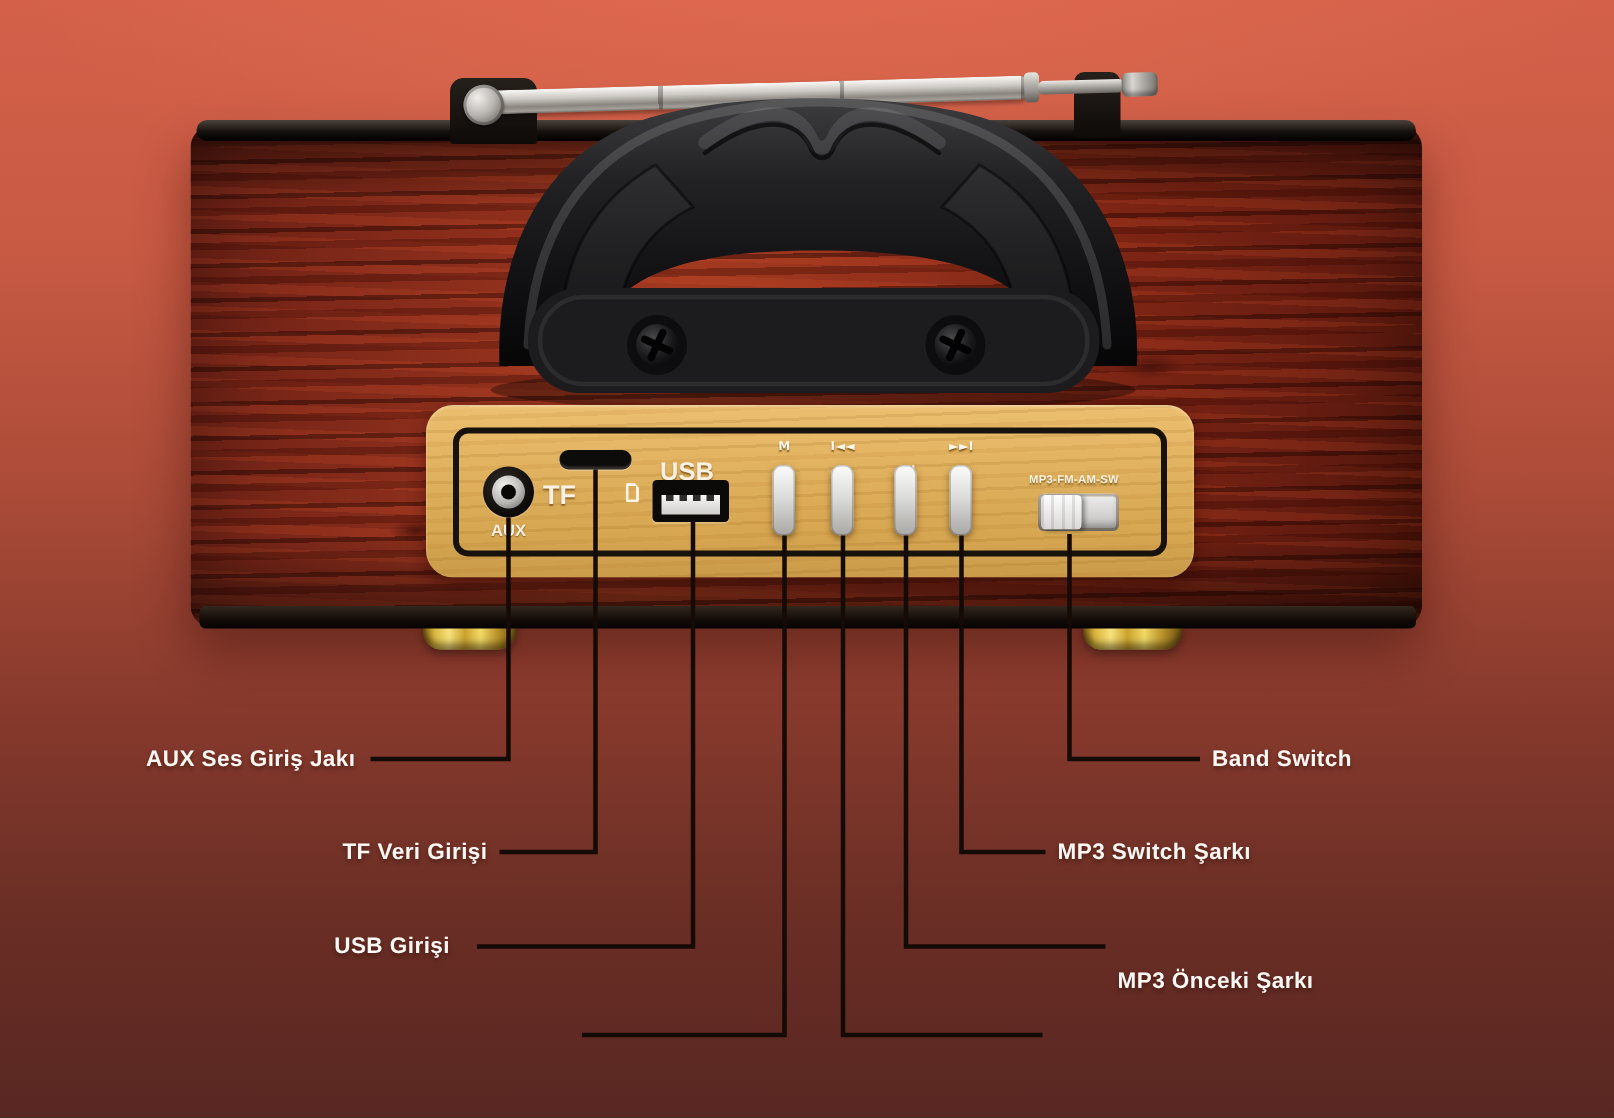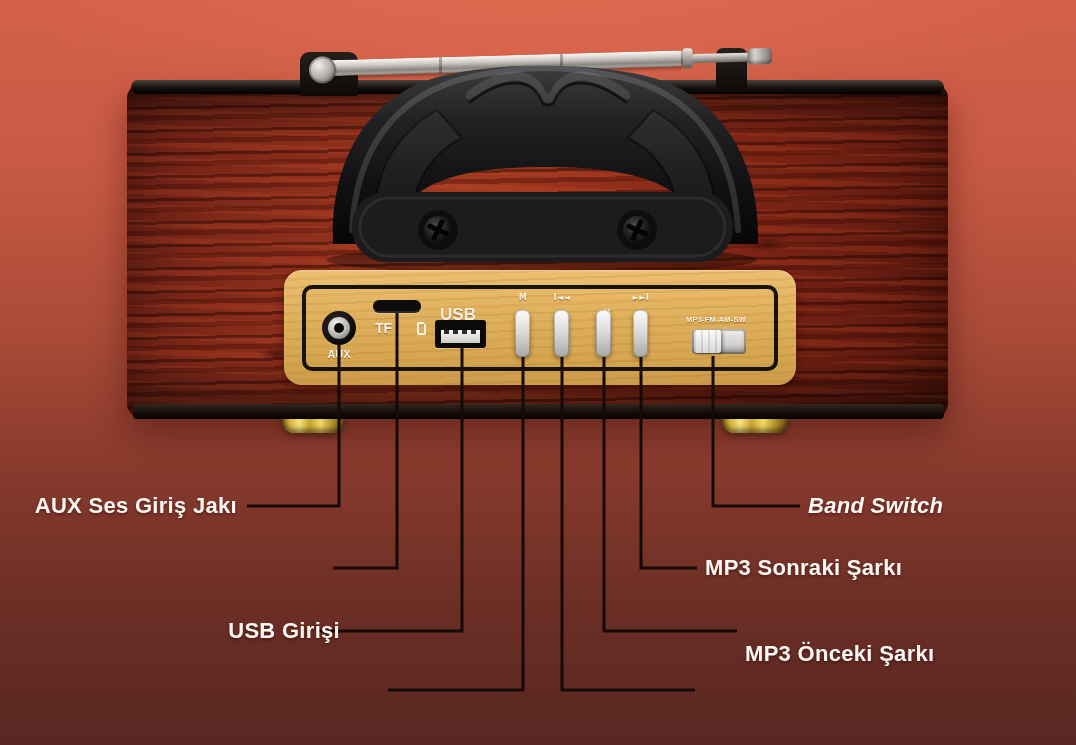--- a/index.html
+++ b/index.html
@@ -82,21 +82,21 @@
   .glyph{top:23px; width:44px; text-align:center; color:rgba(255,253,248,.95); font-size:8px; font-weight:bold;
     font-family:"DejaVu Sans",sans-serif; text-shadow:0 1px 1px rgba(110,70,15,.8); letter-spacing:.5px;}
   .band-track{left:408px; top:59px; width:54px; height:25px; border-radius:4px;
     background:linear-gradient(180deg,#efefee,#bdbcba);
     box-shadow: inset 0 0 0 2px rgba(60,40,10,.3), inset 0 -4px 5px rgba(0,0,0,.3);}
   .band-knob{left:410px; top:60px; width:27px; height:23px; border-radius:3px;
     background:repeating-linear-gradient(90deg, rgba(0,0,0,.10) 0 2px, rgba(0,0,0,0) 2px 7px),
                linear-gradient(180deg,#fdfdfd,#d9d8d6);
     box-shadow:2px 1px 3px rgba(0,0,0,.38);}
   
-  .callout{color:#fdf8f4; font-size:22px; font-weight:bold; letter-spacing:.3px; white-space:nowrap;
+  .callout{color:#fdf8f4; font-size:15px; font-weight:bold; letter-spacing:.3px; white-space:nowrap;
     transform:translateY(-50%); text-shadow:0 2px 3px rgba(40,10,5,.45);}
   svg.lines{left:0; top:0; pointer-events:none;}
 </style>
 </head>
 <body>
 
 <div class="stage">
 
   <div class="abs body-wood"></div>
   <div class="abs top-rail"></div>
@@ -154,21 +154,21 @@
   </svg>
 
   <div class="abs panel">
     <div class="abs panel-border"></div>
 
     <div class="abs aux-outer"></div>
     <div class="abs aux-ring"></div>
     <div class="abs aux-hole"></div>
     <div class="abs port-label" style="left:33px;top:78px;width:44px;font-size:11px;">AUX</div>
 
-    <div class="abs port-label" style="left:70px;top:50px;width:38px;font-size:14px;text-align:right;">TF</div>
+    <div class="abs port-label" style="left:70px;top:50px;width:38px;font-size:18px;">TF</div>
     <div class="abs tf-slot"></div>
     <div class="abs sd-icon"></div>
 
     <div class="abs port-label" style="left:152px;top:35px;width:44px;font-size:17px;">USB</div>
     <div class="abs usb-port"></div>
     <div class="abs usb-tongue"></div>
     <div class="abs usb-pin" style="left:160px;"></div>
     <div class="abs usb-pin" style="left:169px;"></div>
     <div class="abs usb-pin" style="left:178px;"></div>
     <div class="abs usb-pin" style="left:187px;"></div>
@@ -192,17 +192,18 @@
     <path d="M397,313 V568 H333"></path>
     <path d="M462,347 V631 H318"></path>
     <path d="M523,357 V690 H388"></path>
     <path d="M562,357 V690 H695"></path>
     <path d="M604,357 V631 H737"></path>
     <path d="M641,357 V568 H697"></path>
     <path d="M713,356 V506 H800"></path>
   </svg>
 
   <div class="abs callout" style="top:506px;right:839px;">AUX Ses Giriş Jakı</div>
-  <div class="abs callout" style="top:631px;right:736px;">USB Girişi</div>
-  <div class="abs callout" style="top:506px;left:808px;font-style:italic;">Band Switch</div>
-  <div class="abs callout" style="top:568px;left:705px;">MP3 Sonraki Şarkı</div>
+  <div class="abs callout" style="top:568px;right:751px;">TF Veri Girişi</div>
+  <div class="abs callout" style="top:631px;right:776px;">USB Girişi</div>
+  <div class="abs callout" style="top:506px;left:808px;">Band Switch</div>
+  <div class="abs callout" style="top:568px;left:705px;">MP3 Switch Şarkı</div>
   <div class="abs callout" style="top:631px;left:745px;margin-top:23px;">MP3 Önceki Şarkı</div>
 </div>
 
 </body></html>

